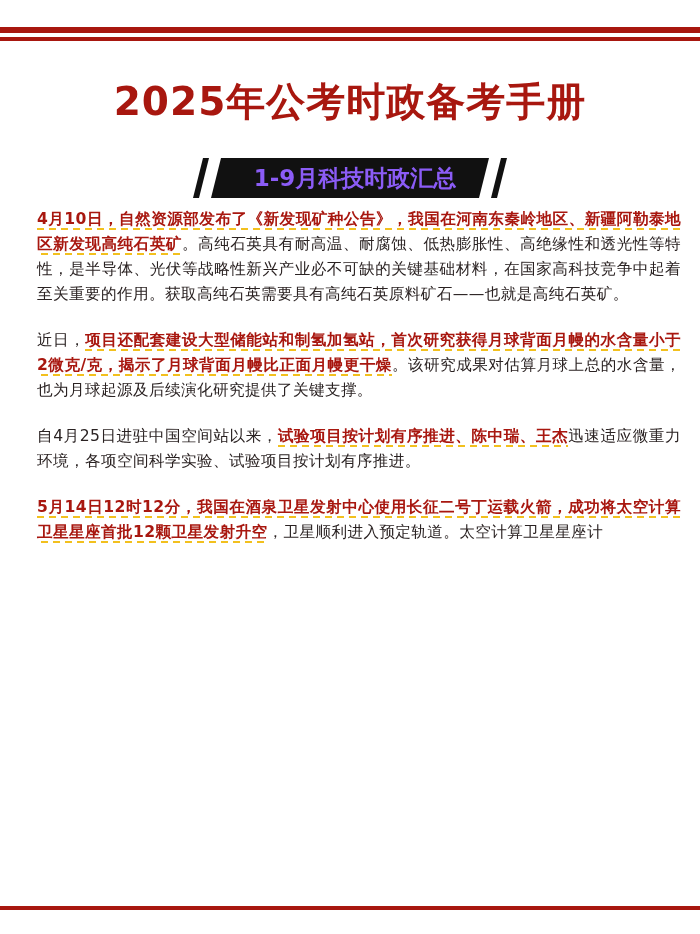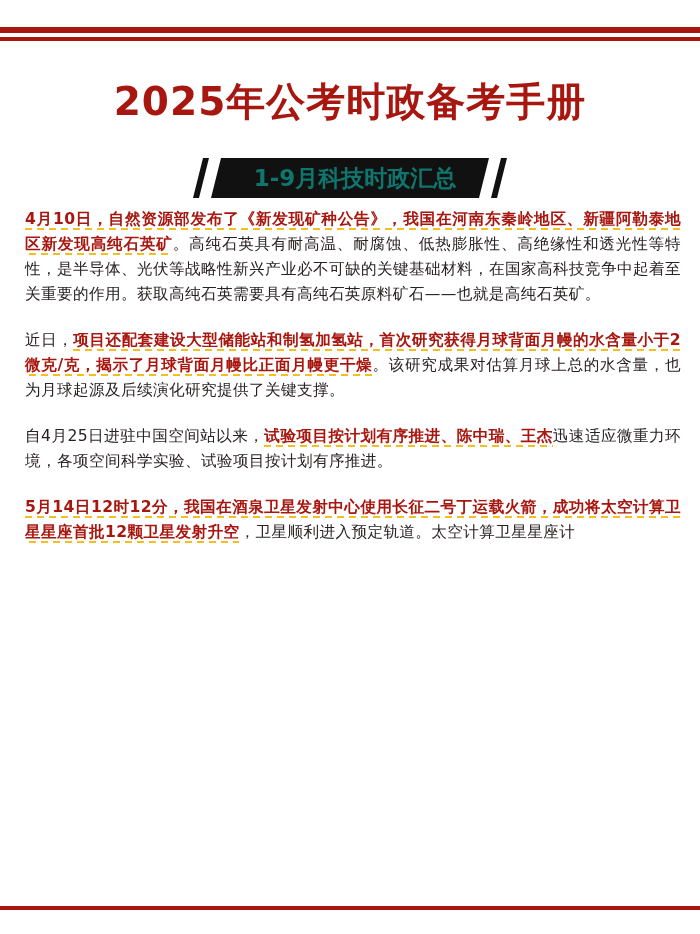--- a/index.html
+++ b/index.html
@@ -9,23 +9,23 @@
   .stripe-thin  { position: absolute; left: 0; width: 700px; top: 37px; height: 4px; background: #a8170f; }
   .main-title { position: absolute; left: 0; width: 700px; top: 72px; text-align: center;
                 font-size: 39px; font-weight: bold; color: #a8170f; letter-spacing: 1px; line-height: 60px; }
   .banner-wrap { position: absolute; left: 194px; top: 158px; width: 312px; height: 40px; }
   .banner-slash { position: absolute; top: 0; width: 6px; height: 40px; background: #111; transform: skewX(-14deg); }
   .banner-slash.l { left: 4px; }
   .banner-slash.r { right: 4px; }
   .banner-body { position: absolute; left: 22px; right: 22px; top: 0; height: 40px; background: #111;
                  transform: skewX(-14deg); }
   .banner-text { position: absolute; left: 22px; right: 22px; top: 0; height: 40px; line-height: 40px;
-                 text-align: center; color: #0f766e; font-size: 23px; font-weight: bold; padding-left: 10px; }
+                 text-align: center; color: #8b5cf6; font-size: 23px; font-weight: bold; padding-left: 10px; }
   .content { position: absolute; left: 21px; top: 207px; width: 660px; }
-  .para { font-size: 15.6px; line-height: 25px; margin: 0 0 21px 4px; text-align: justify; letter-spacing: 0.4px; }
+  .para { font-size: 15.6px; line-height: 25px; margin: 0 0 21px 16px; text-align: justify; letter-spacing: 0.4px; }
   .hl { color: #a8170f; font-weight: bold;
         background-image: linear-gradient(to right, #f2c01e 55%, transparent 55%);
         background-size: 12px 2px; background-repeat: repeat-x; background-position: 0 100%;
         padding-bottom: 2px; }
   .bottom-line { position: absolute; left: 0; width: 700px; top: 906px; height: 4px; background: #a8170f; }
 </style>
 </head>
 <body>
 
 <div class="stripe-thick"></div>

